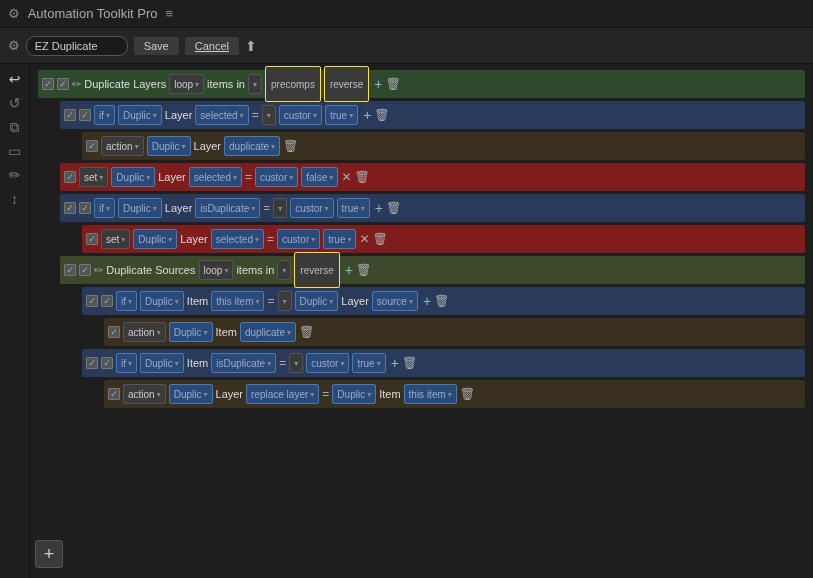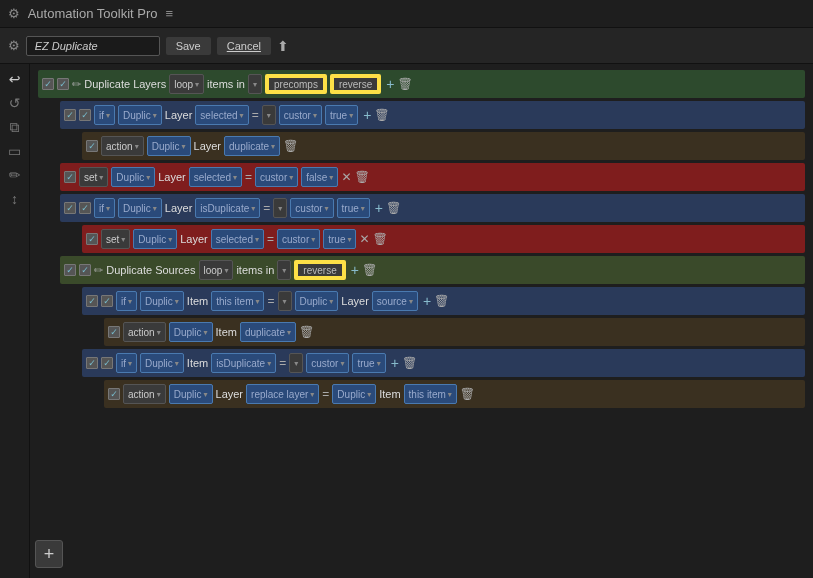--- a/index.html
+++ b/index.html
@@ -42,23 +42,22 @@
       gap: 6px;
       border-bottom: 1px solid #111;
     }
     .gear-icon { color: #888; font-size: 13px; }
     .name-input {
       background: #1a1a1a;
       border: 1px solid #555;
       color: #ccc;
       padding: 3px 8px;
       font-size: 11px;
-      border-radius: 2px;
-      width: 134px;
-      font-style: italic;
+      border-radius: 9px;
+      width: 102px;
     }
     .btn {
       padding: 3px 10px;
       font-size: 11px;
       border: none;
       border-radius: 2px;
       cursor: pointer;
       color: #ccc;
     }
     .btn-save { background: #3a3a3a; }
@@ -176,27 +175,27 @@
     .dropdown .arrow { color: #888; font-size: 8px; }
 
     .dropdown-blue {
       background: #2a4a7a;
       border: 1px solid #4a7ab0;
       color: #9ac;
     }
 
     .tag {
       background: #3a3a3a;
-      border: 4px solid #fde047;
+      border: 1px solid #fde047;
       padding: 1px 5px;
       border-radius: 2px;
       font-size: 10px;
       color: #bbb;
       white-space: nowrap;
-      height: 20px;
+      height: 36px;
       display: flex;
       align-items: center;
     }
 
     .equals-sign {
       color: #aaa;
       font-size: 12px;
     }
 
     .plus-btn {

